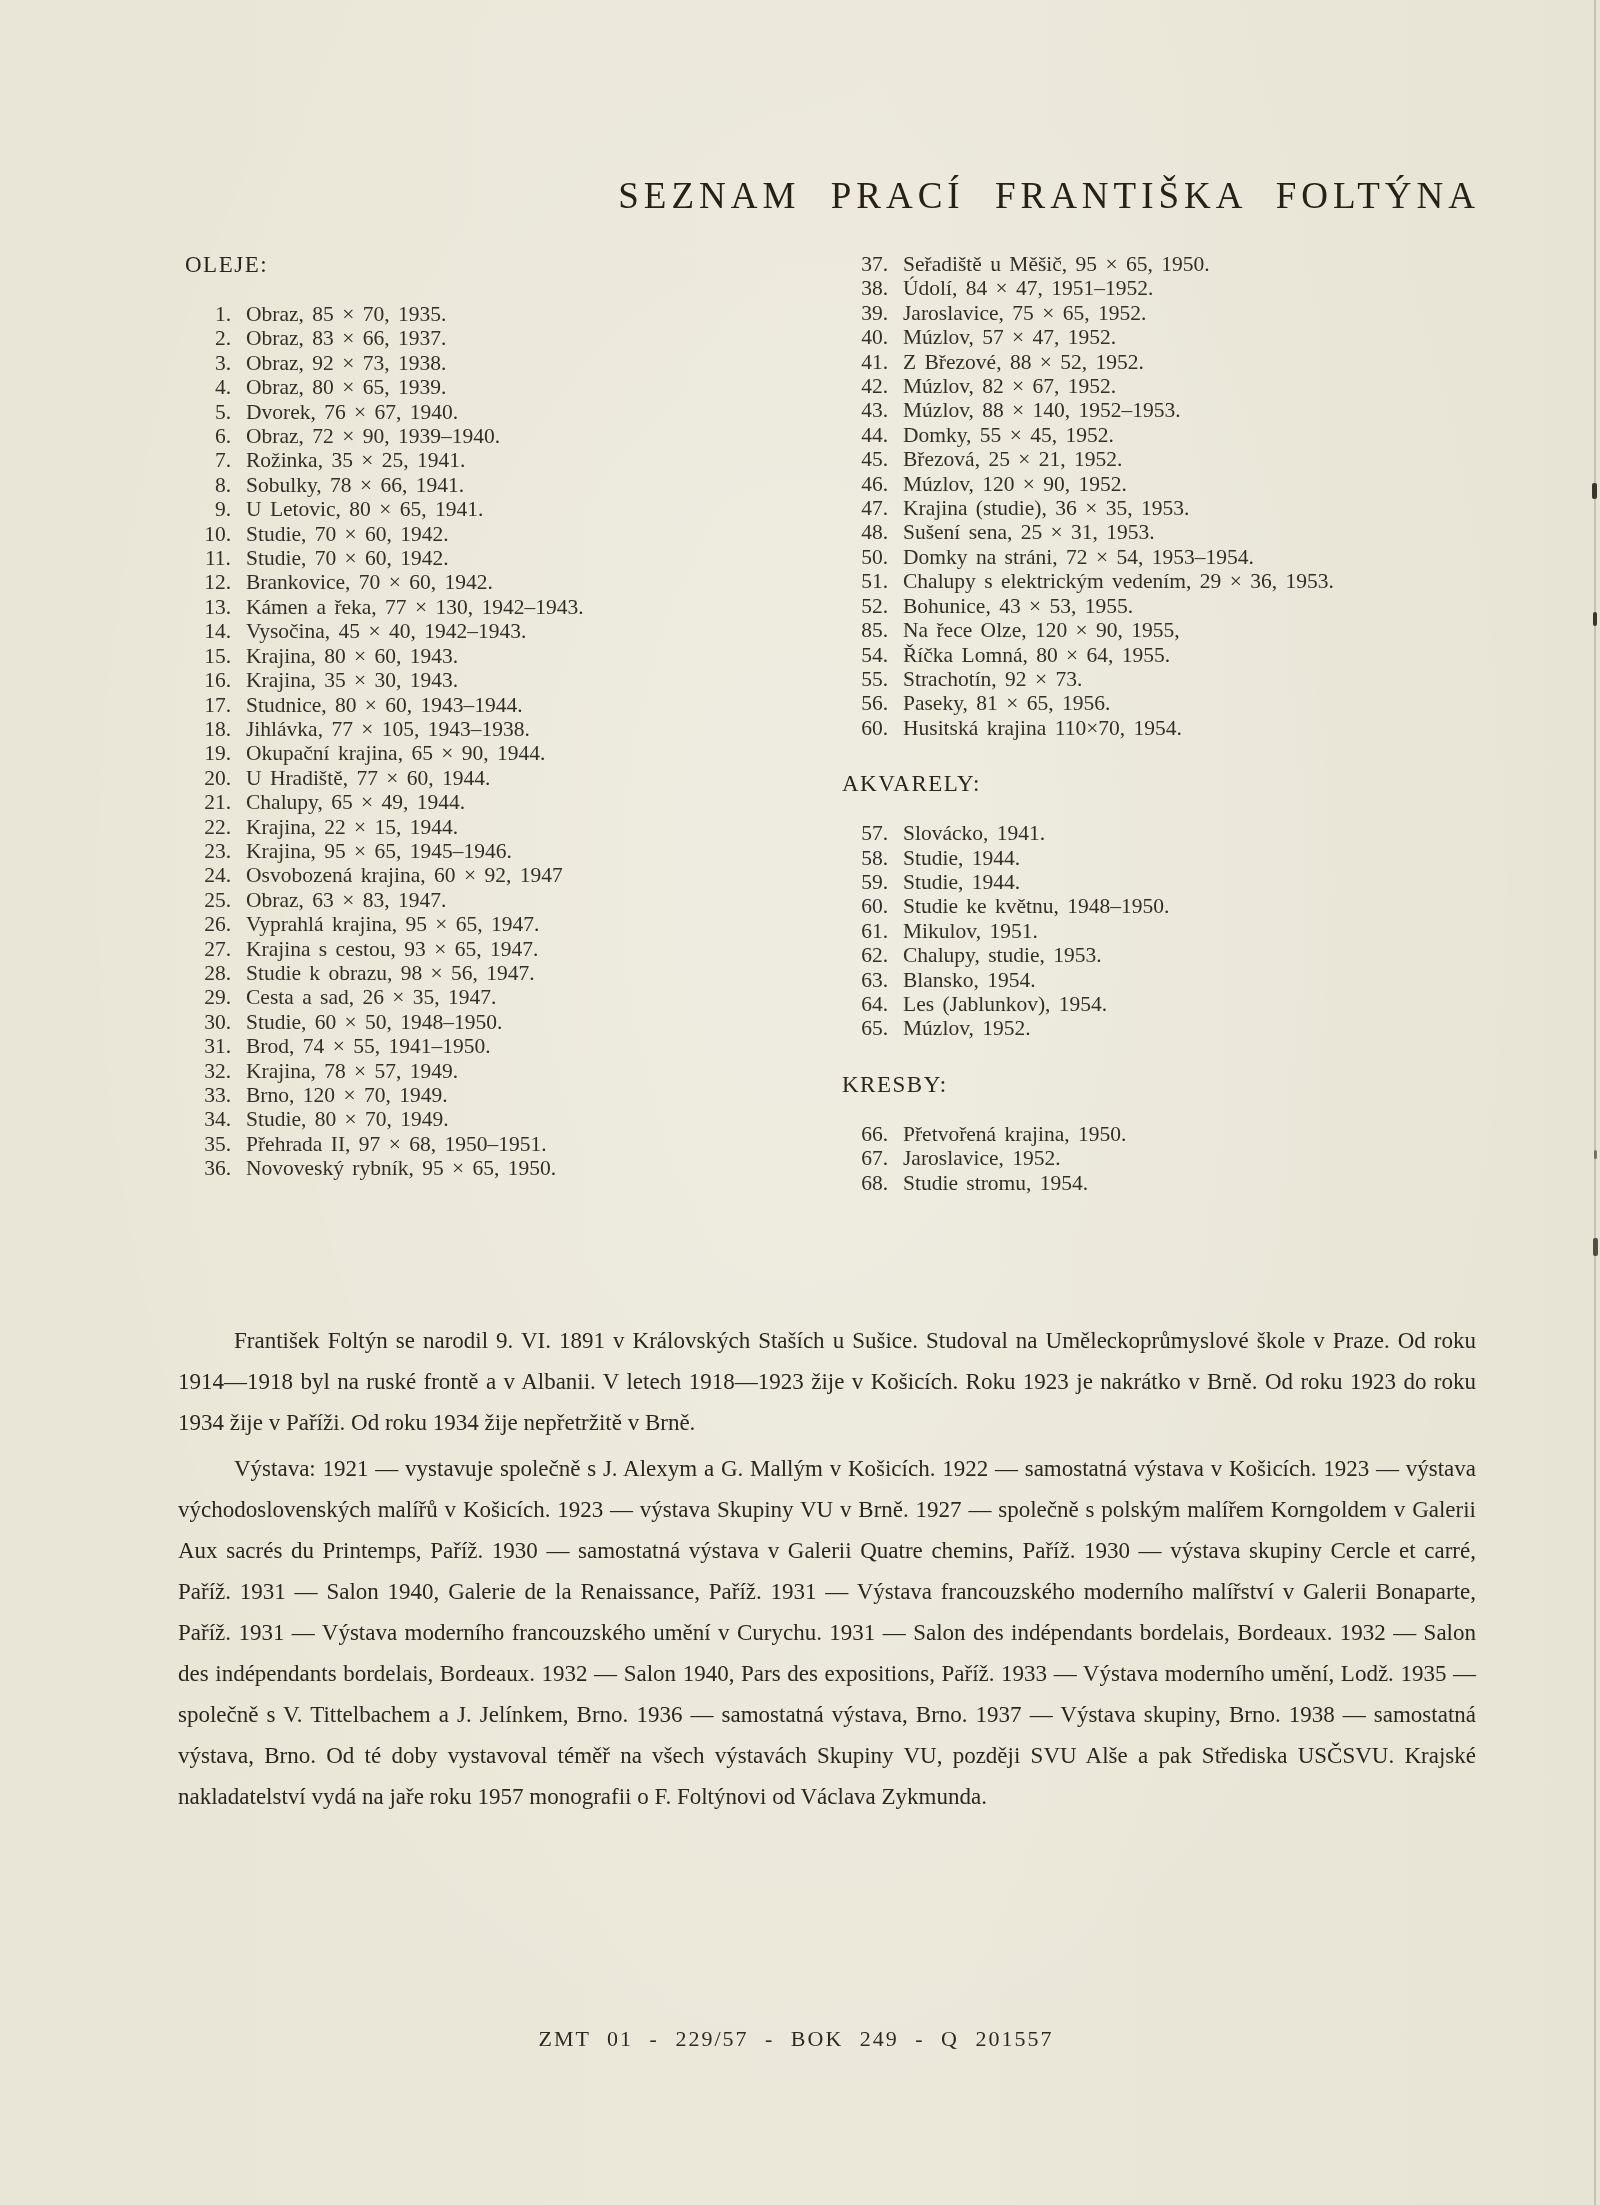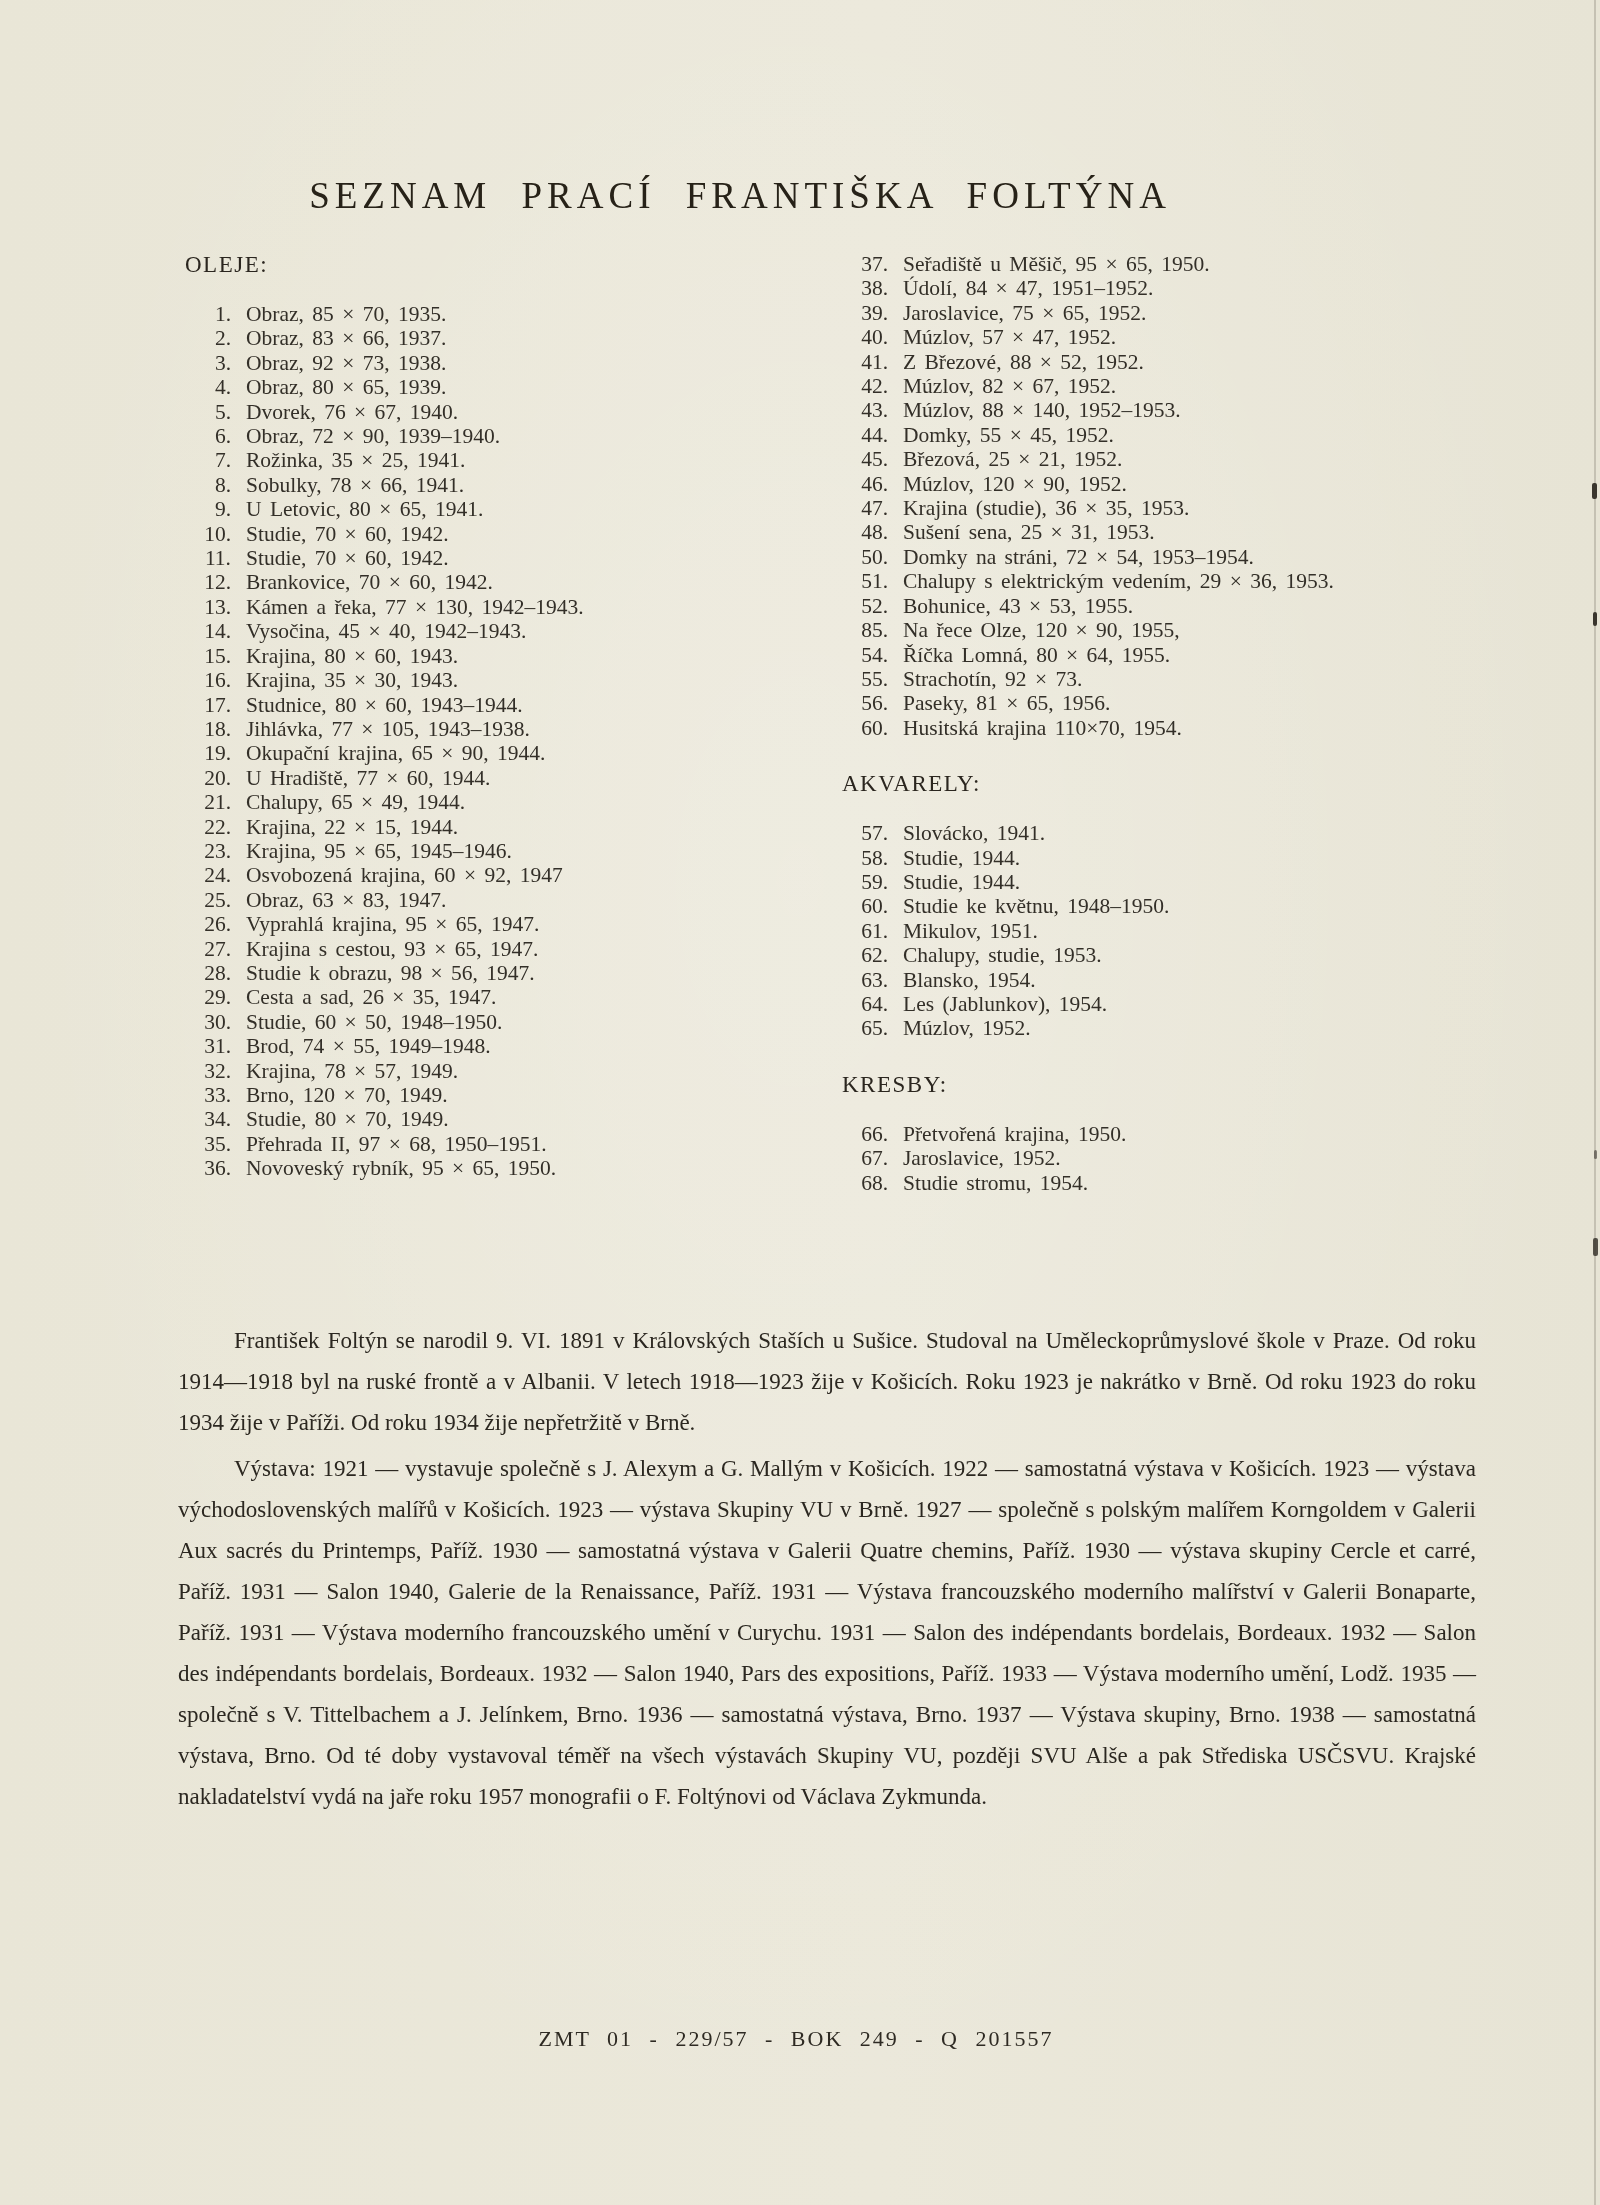--- a/index.html
+++ b/index.html
@@ -38,21 +38,21 @@
   .speck.s2 { right: 3px; top: 612px; width: 4px; height: 14px; }
   .speck.s3 { right: 2px; top: 1238px; width: 5px; height: 18px; opacity: .85; }
   .speck.s4 { right: 3px; top: 1150px; width: 3px; height: 9px; opacity: .6; }
 
   h1.title {
     position: absolute;
     top: 174px;
     left: 0;
     width: 1480px;
     margin: 0;
-    text-align: center;
+    text-align: right;
     font-size: 37px;
     font-weight: normal;
     letter-spacing: 5px;
     word-spacing: 16px;
     color: #272218;
     white-space: nowrap;
   }
 
   .col {
     position: absolute;
@@ -276,21 +276,21 @@
           <span class="txt">Cesta a sad, 26 × 35, 1947.</span>
         </li>
 
         <li class="work">
           <span class="num">30.</span>
           <span class="txt">Studie, 60 × 50, 1948–1950.</span>
         </li>
 
         <li class="work">
           <span class="num">31.</span>
-          <span class="txt">Brod, 74 × 55, 1949–1948.</span>
+          <span class="txt">Brod, 74 × 55, 1941–1950.</span>
         </li>
 
         <li class="work">
           <span class="num">32.</span>
           <span class="txt">Krajina, 78 × 57, 1949.</span>
         </li>
 
         <li class="work">
           <span class="num">33.</span>
           <span class="txt">Brno, 120 × 70, 1949.</span>

